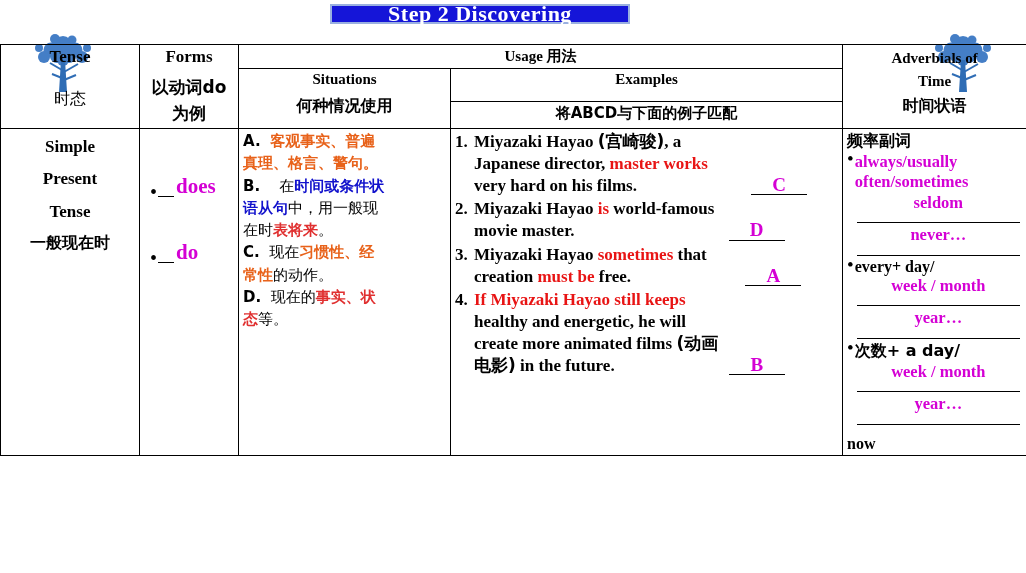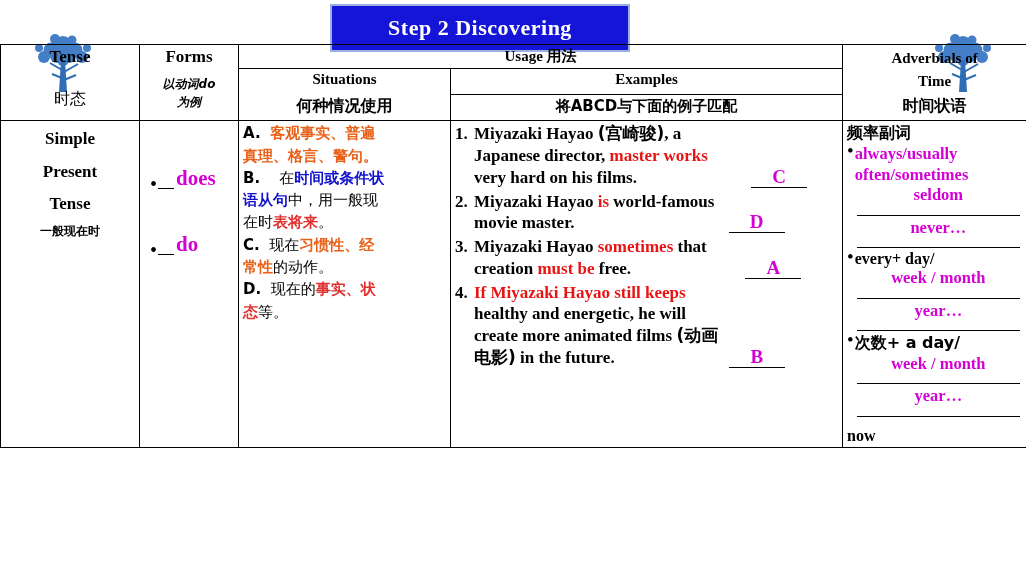--- a/index.html
+++ b/index.html
@@ -7,21 +7,21 @@
     width:1026px;height:573px;
     background:#ffffff;
     font-family:"Liberation Serif", serif;
     position:relative;
     overflow:hidden;
   }
   
   #title-banner{
     position:absolute;
     left:330px;top:4px;
-    width:300px;height:48px;
+    width:300px;height:20px;
     background:#1515d8;
     border:2px solid #9ab0e0;
     box-sizing:border-box;
     display:flex;align-items:center;justify-content:center;
   }
   #title-banner span{
     color:#ffffff;
     font-weight:bold;
     font-size:22px;
     letter-spacing:.5px;
@@ -53,26 +53,26 @@
   
   col.c1{width:139px;}
   col.c2{width:99px;}
   col.c3{width:212px;}
   col.c4{width:392px;}
   col.c5{width:184px;}
 
   
   #tense-cell{text-align:center;vertical-align:middle;}
   #tense-cell div{font-weight:bold;font-size:17px;line-height:1.9;}
-  #tense-cell .cn{font-size:12px;}
+  #tense-cell .cn{font-size:16px;}
 
   
   #forms-cell{text-align:center;vertical-align:middle;}
   #forms-head{font-weight:bold;font-size:17px;}
-  #forms-head .sm{font-size:12px;display:block;line-height:1.5;font-style:italic;}
+  #forms-head .sm{font-size:17px;display:block;line-height:1.5;}
 
   
   #forms-body{padding-top:46px;}
   .form-line{
     display:flex;align-items:flex-end;
     margin-left:6px;margin-bottom:46px;
   }
   .bullet{font-size:20px;line-height:10px;margin-right:1px;}
   .blank{
     display:inline-block;

